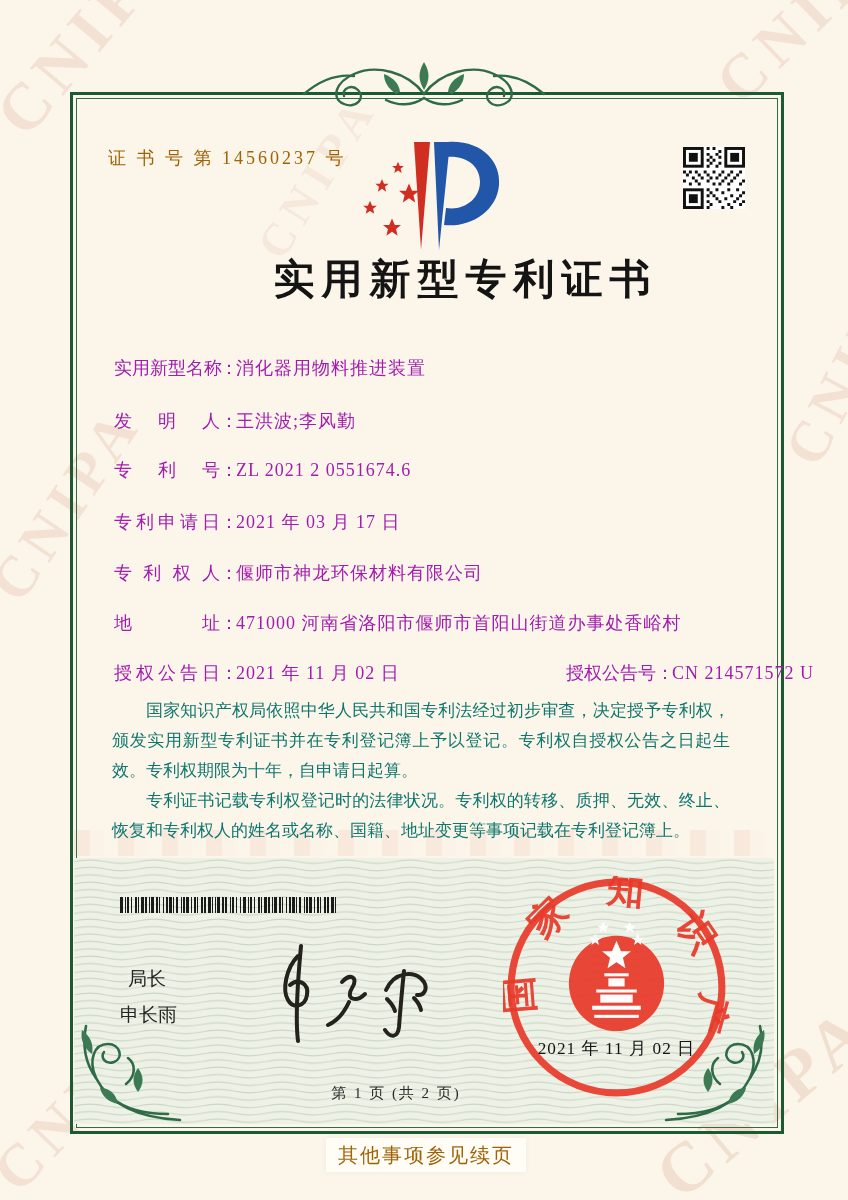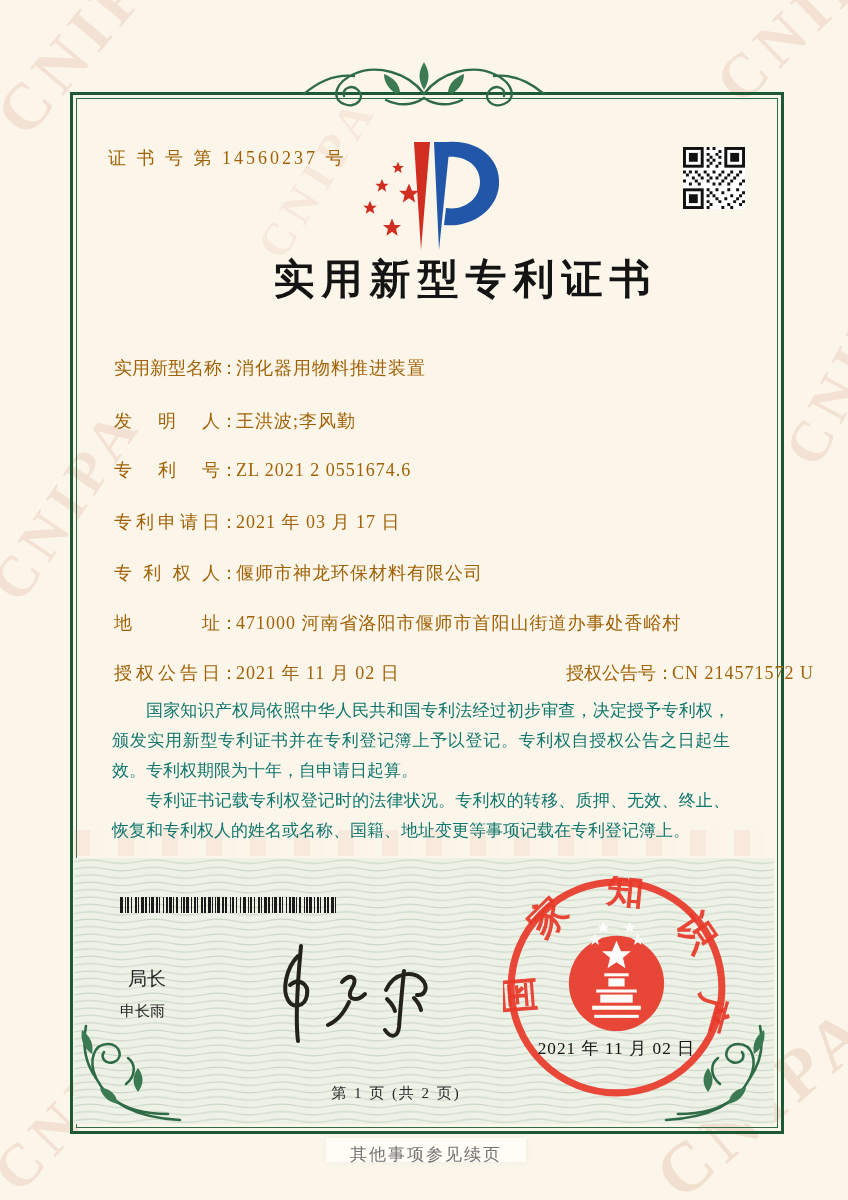--- a/index.html
+++ b/index.html
@@ -32,50 +32,50 @@
   .wm7{left:636px;top:1062px;font-size:70px;transform:rotate(-40deg);color:rgba(205,140,115,0.22);}
   
   .certno{position:absolute;left:108px;top:146px;font-size:18px;letter-spacing:3px;color:#a16207;}
   .logo{position:absolute;left:352px;top:136px;}
   .qr{position:absolute;left:683px;top:147px;}
   .title{
     position:absolute;left:70px;top:252px;width:791px;text-align:center;
     font-size:41px;font-weight:bold;letter-spacing:7px;color:#141414;
   }
   
-  .row{position:absolute;left:114px;width:640px;font-size:18px;color:#a16207;white-space:nowrap;}
+  .row{position:absolute;left:114px;width:640px;font-size:18px;color:#a21caf;white-space:nowrap;}
   .fl{display:inline-block;width:106px;text-align:justify;text-align-last:justify;vertical-align:bottom;}
   .colon{display:inline-block;width:16px;}
   .fv{letter-spacing:1px;}
   .row2pair{position:absolute;left:452px;top:0;}
   
   .body-text{
     position:absolute;left:112px;top:696px;width:618px;
     font-size:17px;line-height:30px;color:#0f766e;text-align:justify;
   }
   .body-text p{margin:0;text-indent:2em;}
   
   .waveband{position:absolute;left:74px;top:858px;width:700px;height:266px;}
   .pinkband{
     position:absolute;left:74px;top:830px;width:700px;height:26px;
     background:repeating-linear-gradient(90deg,rgba(210,120,95,0.10) 0 16px,rgba(210,120,95,0.02) 16px 30px,transparent 30px 44px);
   }
   .barcode{position:absolute;left:120px;top:897px;}
   .sig-title{position:absolute;left:120px;top:966px;font-size:19px;font-family:"Liberation Sans",sans-serif;color:#222;margin-left:8px;}
-  .sig-name{position:absolute;left:120px;top:1002px;font-size:15px;font-family:"Liberation Sans",sans-serif;color:#222;}
+  .sig-name{position:absolute;left:120px;top:1002px;font-size:19px;font-family:"Liberation Sans",sans-serif;color:#222;}
   .signature{position:absolute;left:238px;top:938px;}
   .seal{position:absolute;left:503px;top:876px;}
   .page-info{
     position:absolute;left:70px;top:1084px;width:652px;text-align:center;
     font-size:15px;letter-spacing:2px;color:#2a2a2a;
   }
   .cont-note{
-    position:absolute;left:326px;top:1138px;width:200px;height:24px;
+    position:absolute;left:326px;top:1138px;width:200px;height:34px;
     background:#fffdf6;box-shadow:0 0 6px rgba(0,0,0,0.05);
-    text-align:center;line-height:34px;font-size:17px;letter-spacing:2px;color:#737373;
+    text-align:center;line-height:34px;font-size:20px;letter-spacing:2px;color:#a16207;
   }
   .ornament{position:absolute;pointer-events:none;}
   .orn-top{left:300px;top:54px;}
   .orn-bl{left:72px;top:1014px;}
   .orn-br{left:662px;top:1014px;transform:scaleX(-1);}
 </style>
 </head>
 <body>
 
 <div class="page">

